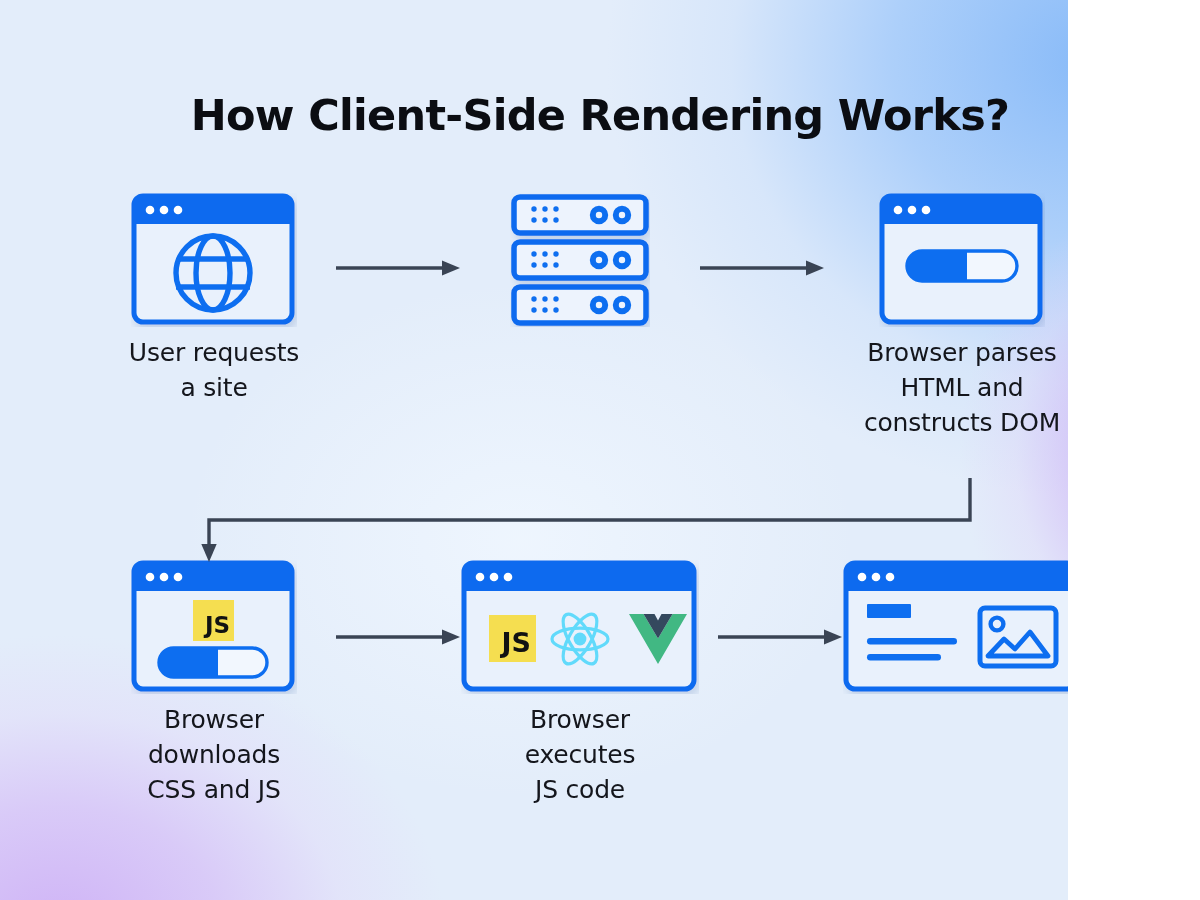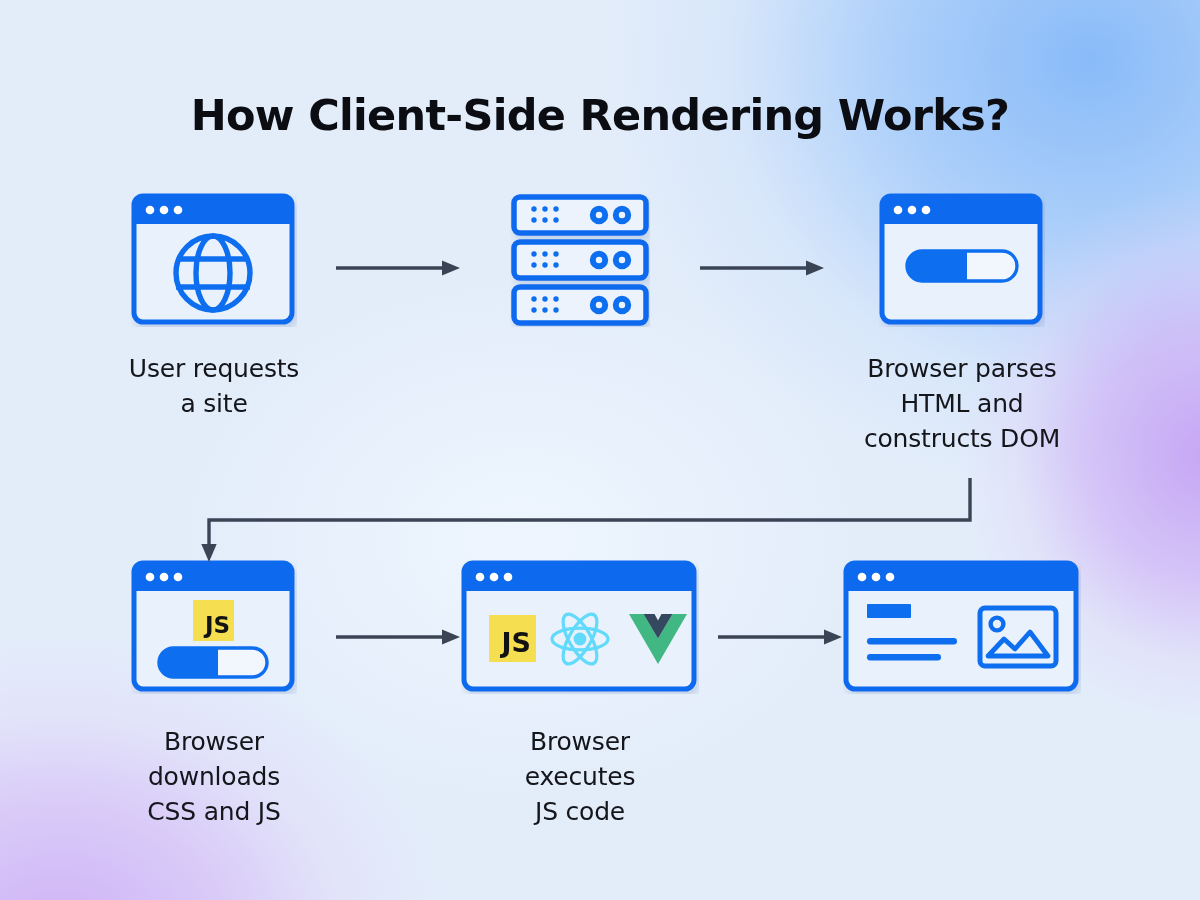--- a/index.html
+++ b/index.html
@@ -9,21 +9,21 @@
   body {
     width: 1200px;
     height: 900px;
     overflow: hidden;
     font-family: "Liberation Sans", sans-serif;
   }
 
   
   #canvas {
     position: relative;
-    width: 1200px;
+    width: 1068px;
     height: 900px;
     background: #a16207;
     overflow: hidden;
   }
   .bg-layer {
     position: absolute;
     inset: 0;
     pointer-events: none;
   }
   .bg-base {
@@ -77,36 +77,36 @@
     width: 320px;
     text-align: center;
   }
   .icon-box {
     height: 150px;
     display: flex;
     align-items: center;
     justify-content: center;
   }
   .caption {
-    margin-top: 16px;
+    margin-top: 0;
     font-size: 25px;
     line-height: 35px;
     color: #14161C;
     font-family: "DejaVu Sans", sans-serif;
     letter-spacing: -0.2px;
     white-space: pre-line;
   }
 
   .r1 { top: 185px; }
   .r2 { top: 552px; }
   .c1 { left: 54px; }
   .c2 { left: 420px; }
   .c3 { left: 802px; text-align: center; }
 
-  .step.r2 .caption { margin-top: 22px; }
+  .step.r2 .caption { }
 
   
   .arrow-h {
     position: absolute;
     pointer-events: none;
   }
   .connector {
     position: absolute;
     left: 195px;
     top: 478px;

